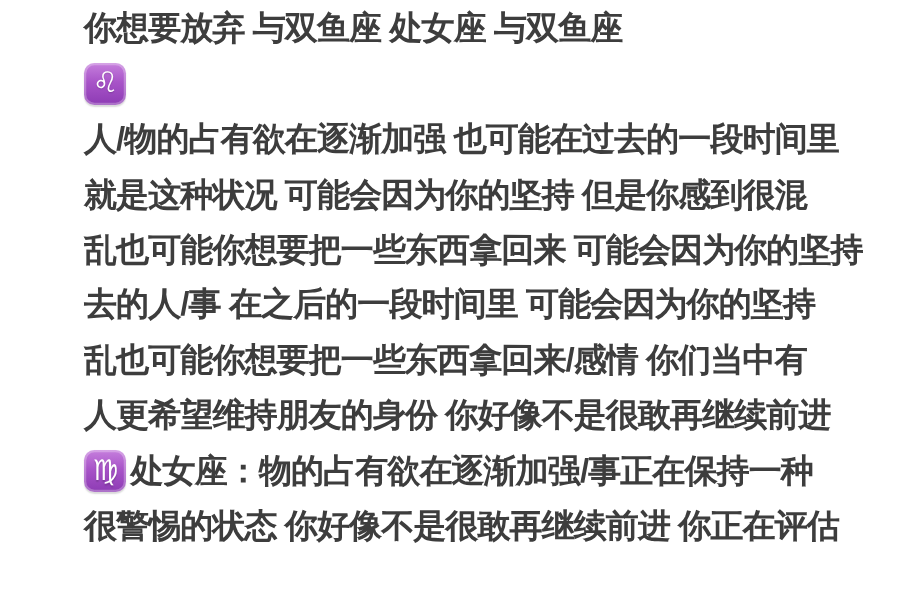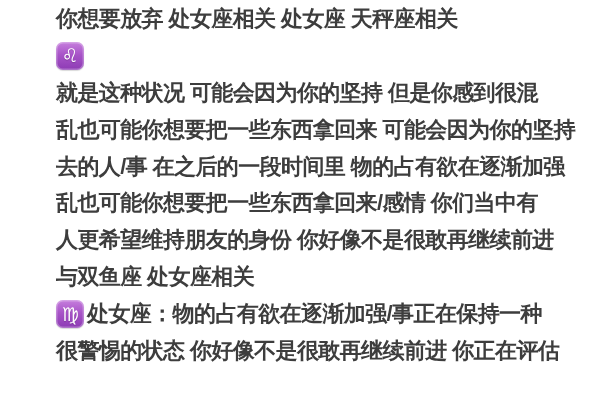--- a/index.html
+++ b/index.html
@@ -45,40 +45,40 @@
     line-height: 1;
     font-weight: 700;
     text-shadow: 0 1px 1px rgba(0,0,0,0.18);
   }
 </style>
 </head>
 <body>
 
 <div class="page">
 
-  <div class="line">你想要放弃 处女座相关 处女座 天秤座相关</div>
+  <div class="line">你想要放弃 与双鱼座 处女座 与双鱼座</div>
 
   <div class="line">
     <span class="zicon">
       <span class="zglyph">♌</span>
     </span>
   </div>
 
+  <div class="line">人/物的占有欲在逐渐加强 也可能在过去的一段时间里</div>
 
   <div class="line">就是这种状况 可能会因为你的坚持 但是你感到很混</div>
 
   <div class="line">乱也可能你想要把一些东西拿回来 可能会因为你的坚持</div>
 
-  <div class="line">去的人/事 在之后的一段时间里 物的占有欲在逐渐加强</div>
+  <div class="line">去的人/事 在之后的一段时间里 可能会因为你的坚持</div>
 
   <div class="line">乱也可能你想要把一些东西拿回来/感情 你们当中有</div>
 
   <div class="line">人更希望维持朋友的身份 你好像不是很敢再继续前进</div>
 
-  <div class="line">与双鱼座 处女座相关</div>
 
   <div class="line">
     <span class="zicon">
       <span class="zglyph">♍</span>
     </span>
     <span>处女座：物的占有欲在逐渐加强/事正在保持一种</span>
   </div>
 
   <div class="line">很警惕的状态 你好像不是很敢再继续前进 你正在评估</div>
 

